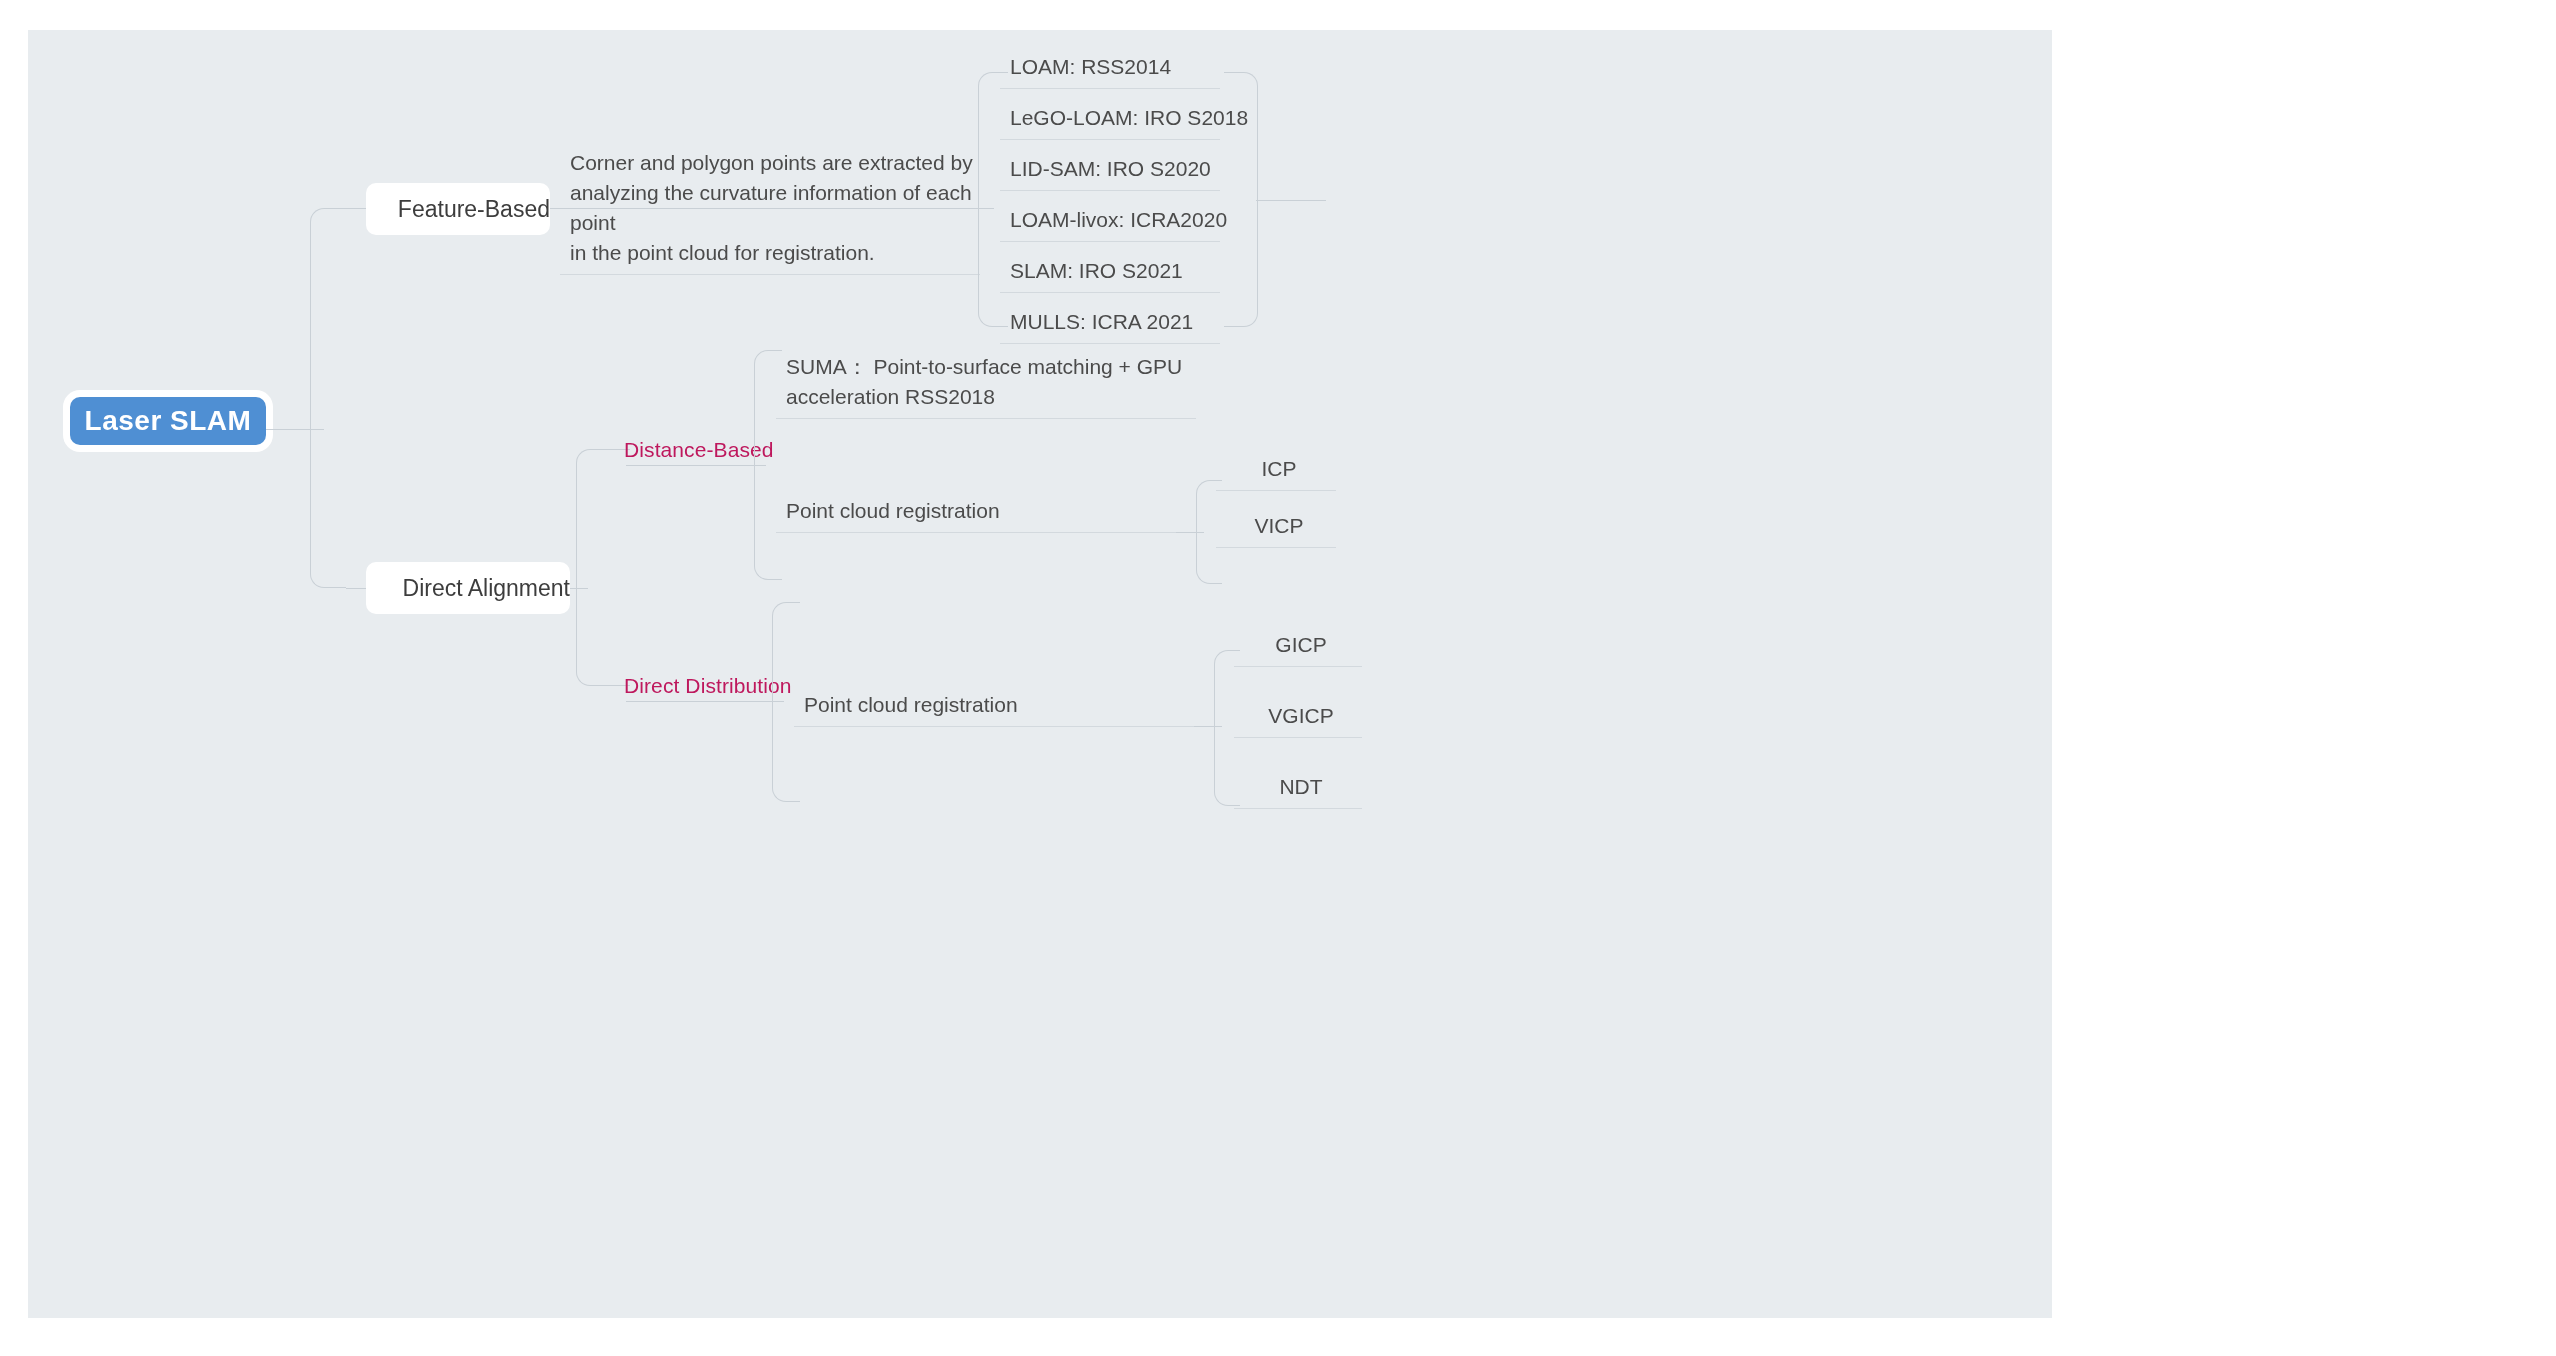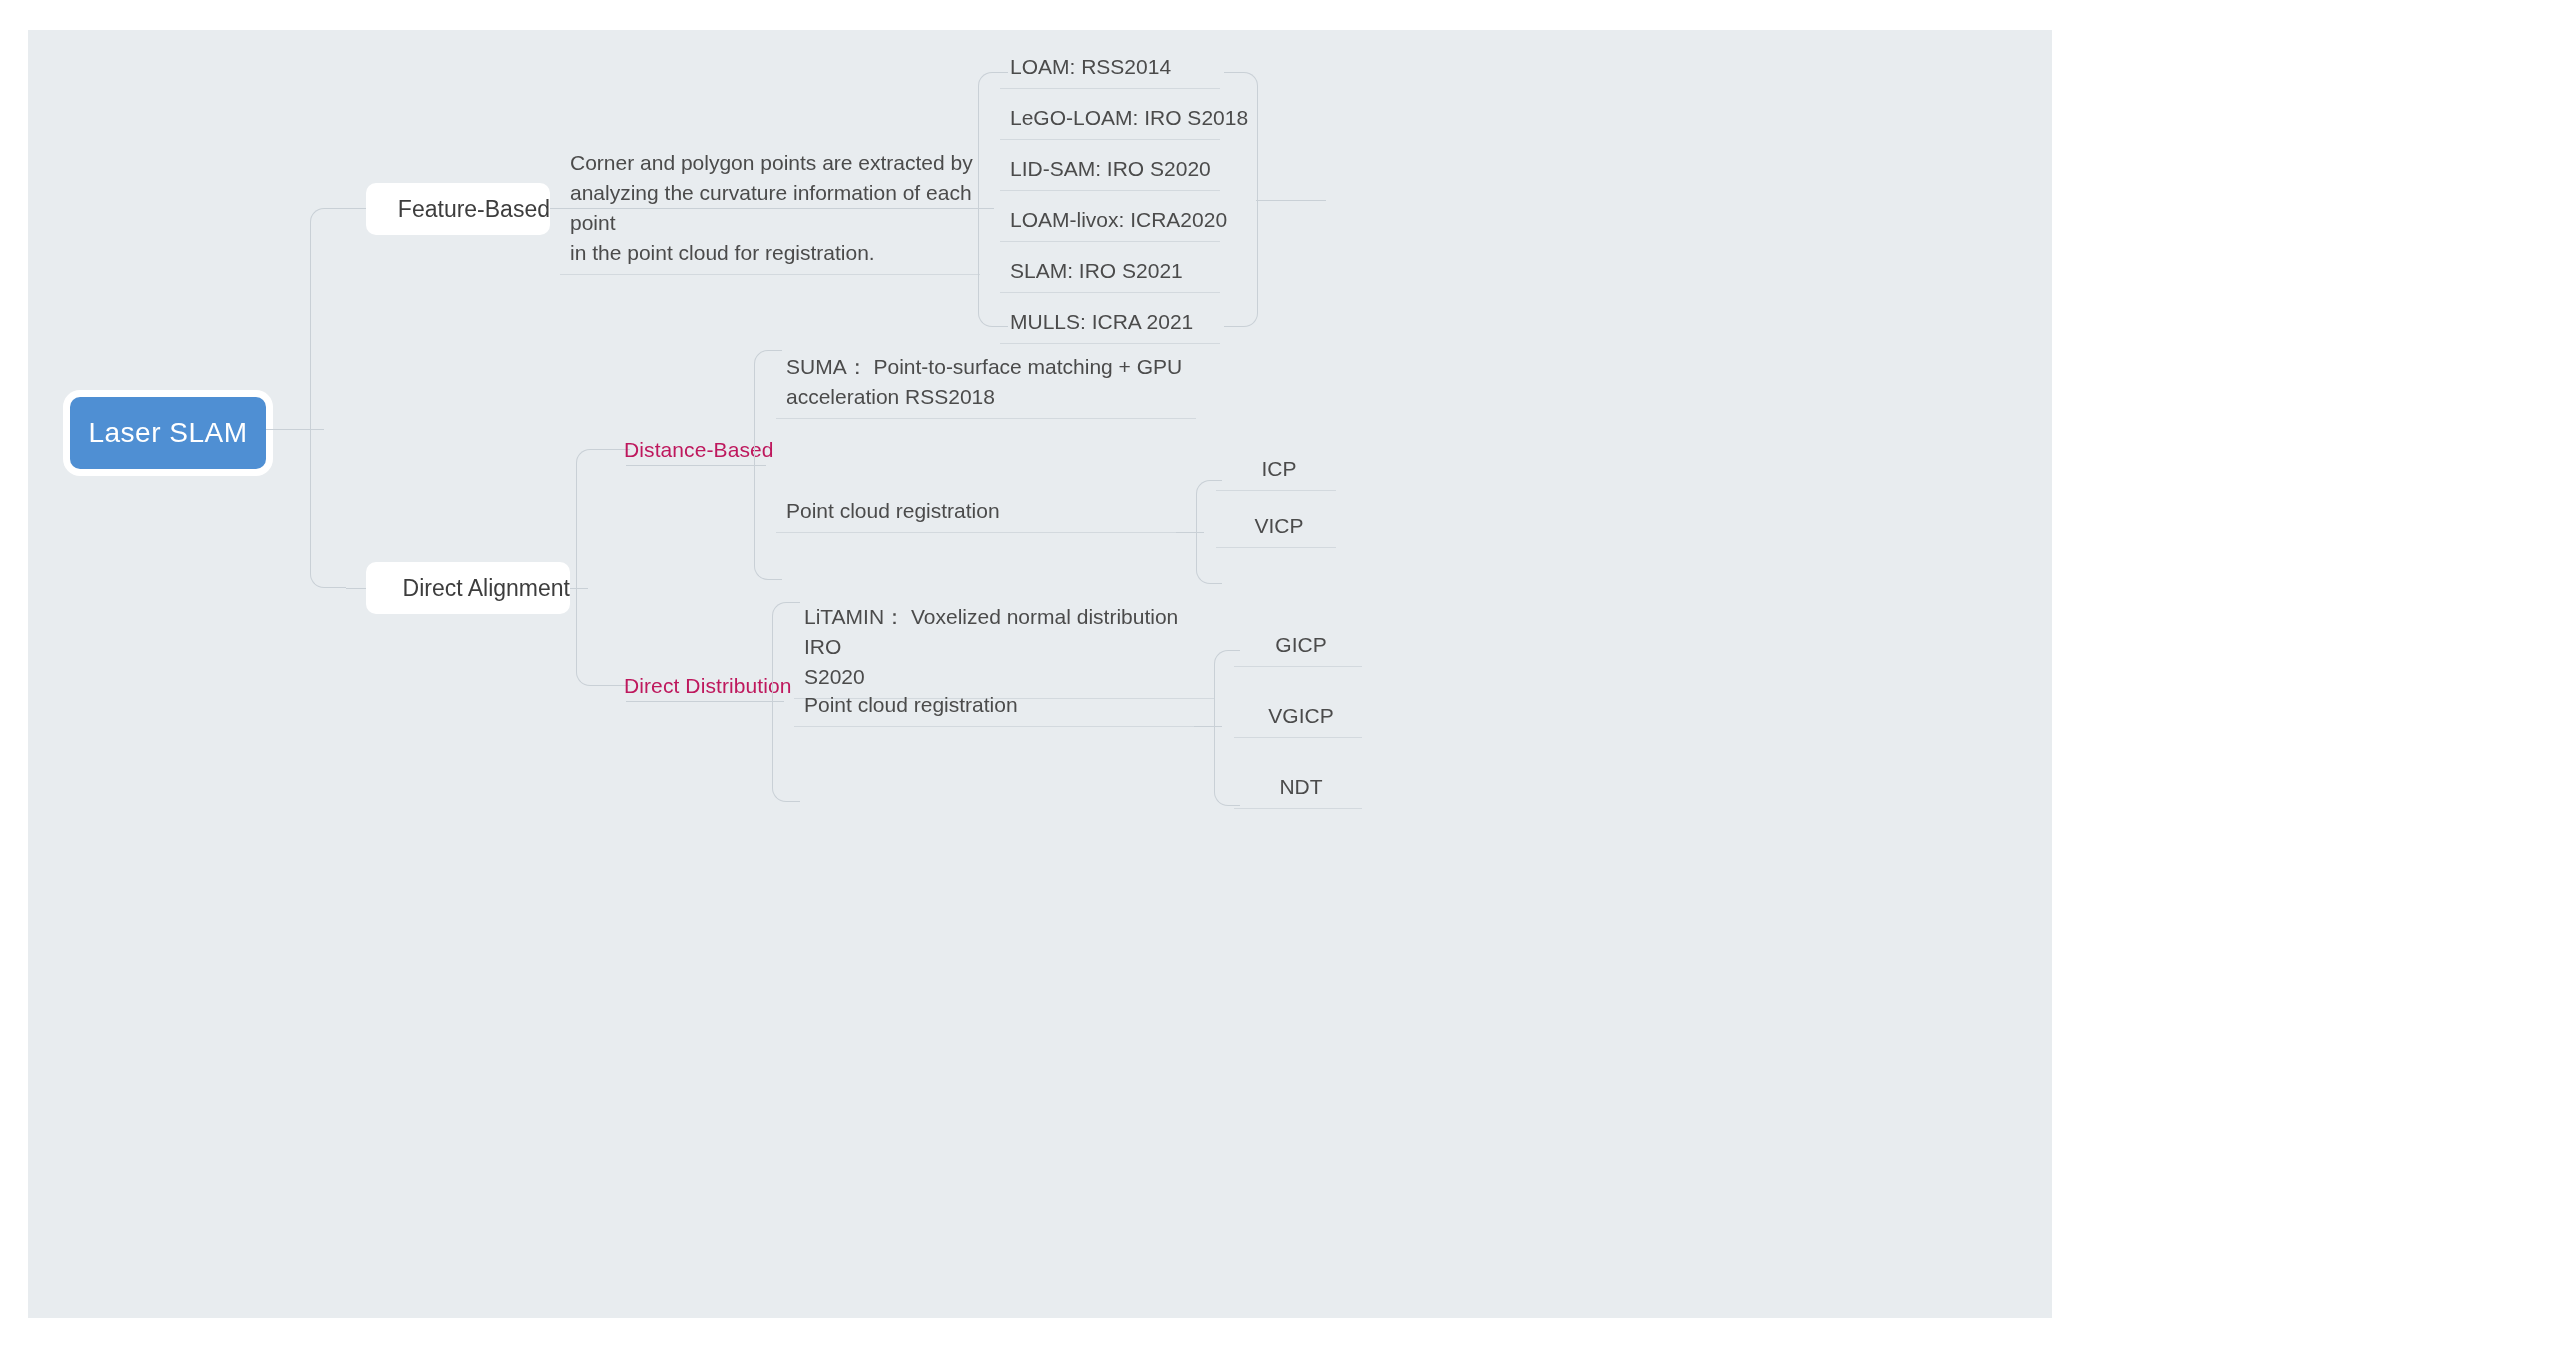--- a/index.html
+++ b/index.html
@@ -111,21 +111,21 @@
     border-bottom-right-radius: 14px;
     background: transparent;
     pointer-events: none;
   }
 </style>
 </head>
 <body>
 
 <div id="canvas">
 
-  <div class="blue-node root" style="left:42px; top:367px; width:196px; height:72px;">
+  <div class="blue-node root" style="left:42px; top:367px; width:196px; height:48px;font-weight:bold;">
     <span>Laser SLAM</span>
   </div>
 
   <div class="hline" style="left:238px; top:399px; width:58px;"></div>
 
   <div class="bracket" style="left:282px; top:178px; width:36px; height:380px;"></div>
   <div class="hline" style="left:318px; top:178px; width:36px;"></div>
   <div class="hline" style="left:318px; top:558px; width:36px;"></div>
 
   <div class="chip" style="left:338px; top:153px; width:184px; height:52px;">
@@ -213,24 +213,20 @@
 
   <div class="node" style="left:596px; top:640px; width:220px; height:32px;">
     <span>Direct Distribution</span>
   </div>
 
   <div class="hline" style="left:598px; top:671px; width:148px;"></div>
   <div class="hline" style="left:740px; top:671px; width:16px;"></div>
 
   <div class="bracket" style="left:744px; top:572px; width:28px; height:200px;"></div>
 
-  <div class="txt-node" style="left:766px; top:542px; width:420px;">
-    <span>LiTAMIN： Voxelized normal distribution IRO
-S2020</span>
-  </div>
 
   <div class="txt-node nowrap" style="left:766px; top:660px; width:420px;">
     <span>Point cloud registration</span>
   </div>
 
   <div class="hline" style="left:1166px; top:696px; width:28px;"></div>
   <div class="bracket" style="left:1186px; top:620px; width:26px; height:156px;"></div>
 
   <div class="txt-node nowrap" style="left:1206px; top:600px; width:128px; text-align:center;">
     <span>GICP</span>

